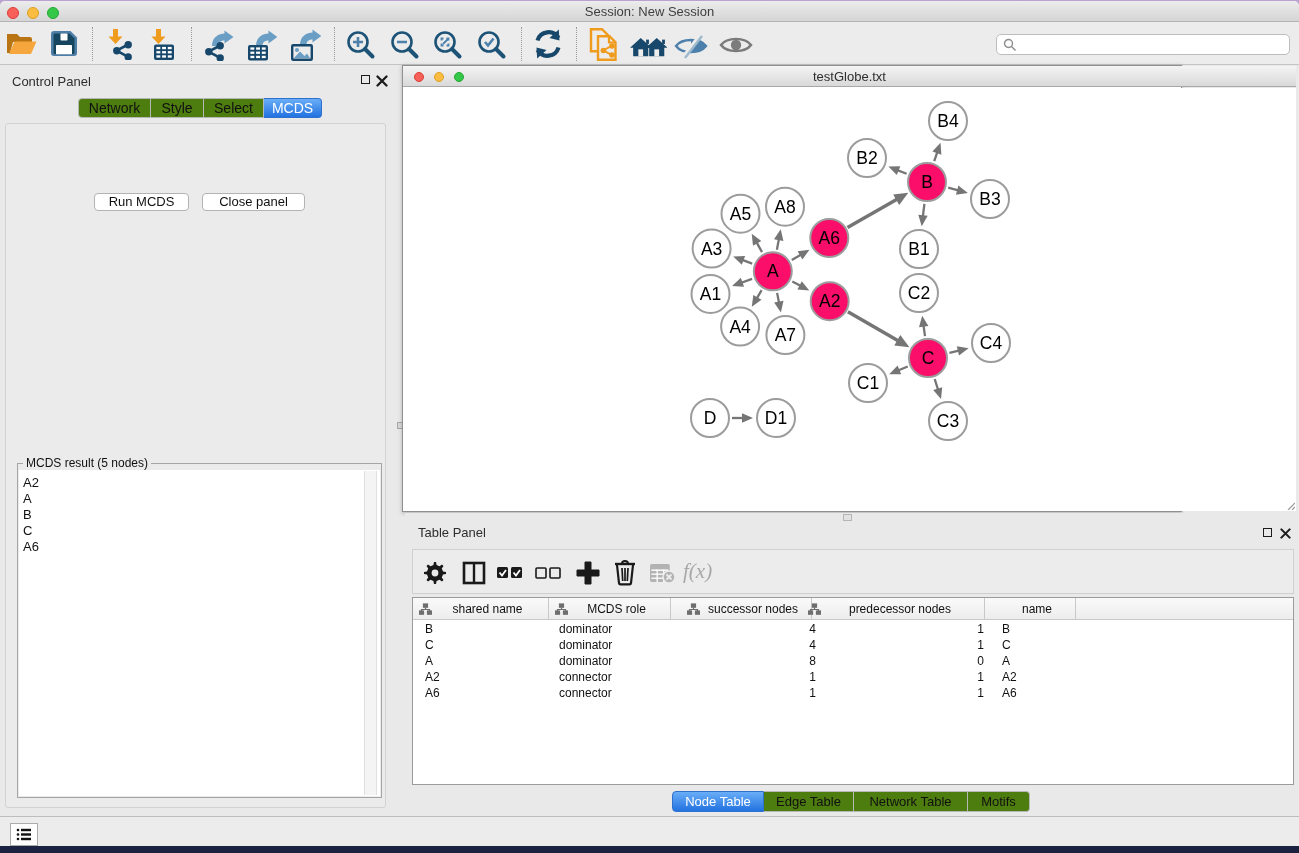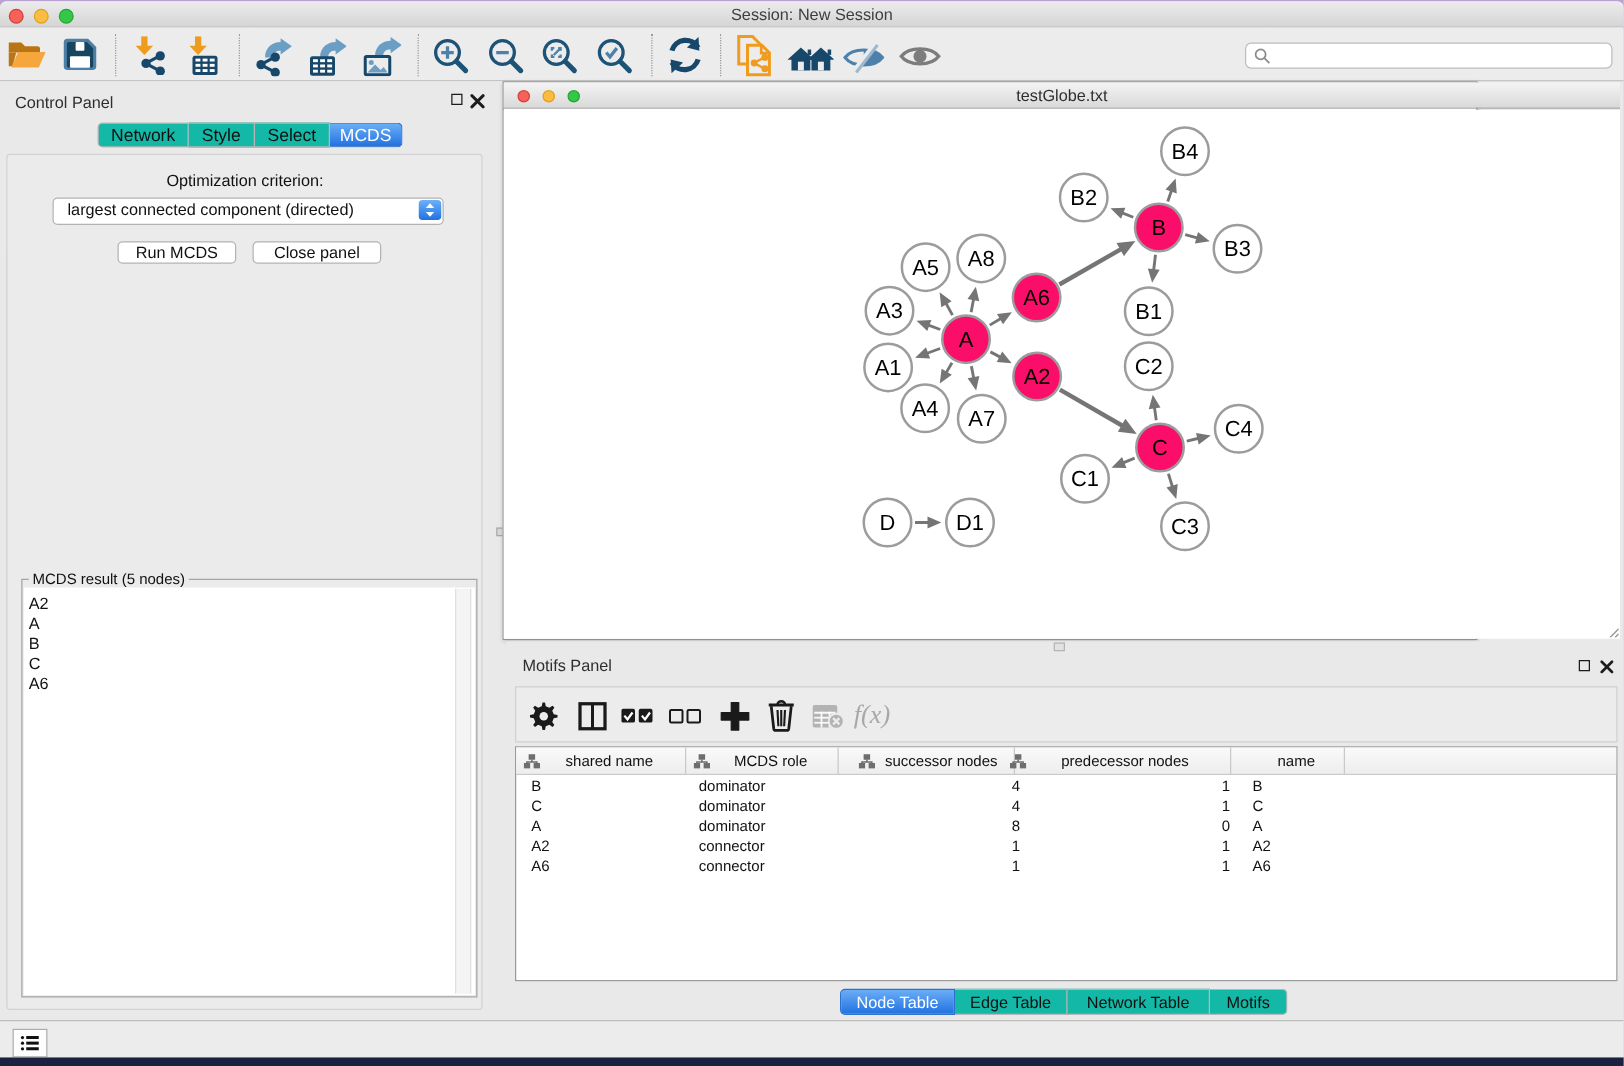--- a/index.html
+++ b/index.html
@@ -13,21 +13,21 @@
 .tl { position:absolute; border-radius:50%; }
 #toolbar { left:0; top:22px; width:1299px; height:41px; background:#ececec; }
 .tsep { position:absolute; top:4px; height:34px; width:0; border-left:1px dotted #9a9a9a; }
 #mainarea { left:0; top:63px; width:1299px; height:753px; background:#e9e9e9; border-top:1px solid #c4c4c4; }
 
 #cp { left:0; top:0; width:392px; height:753px; background:#e9e9e9; }
 #cp-title { left:12px; top:9px; font-size:13px; color:#2e2e2e; }
 .winbtn-sq { width:9px; height:9px; border:1.6px solid #1c1c1c; }
 #cp-body { left:5px; top:58px; width:381px; height:685px; background:#ebebeb; border:1px solid #d2d2d2; border-radius:3px; }
 .tabs { position:absolute; display:flex; font-size:14px; }
-.tab { border:1px solid #b7b7b7; border-left:none; background:#14b8a6; color:#111; text-align:center; line-height:18px; height:20px; }
+.tab { border:1px solid #b7b7b7; border-left:none; background:#4d7c0f; color:#111; text-align:center; line-height:18px; height:20px; }
 .tab.first { border-left:1px solid #b7b7b7; border-radius:4px 0 0 4px; }
 .tab.last { border-radius:0 4px 4px 0; }
 .tab.sel { background:linear-gradient(#6aaef8,#2272e0); border-color:#2e71cd; color:#fff; }
 #opt-label { left:0; top:72px; width:392px; text-align:center; font-size:13px; color:#111; }
 #opt-select { left:42px; top:93px; width:313px; height:22px; background:#fff; border:1px solid #b3b3b3; border-radius:4px; font-size:13px; color:#111; line-height:18px; padding-left:11px; }
 #opt-cap { right:1px; top:1px; width:18px; height:16px; border-radius:3px; background:linear-gradient(#6db1f9,#2171e2); }
 .btn { position:absolute; height:18px; background:#fff; border:1px solid #b3b3b3; border-radius:4px; font-size:13px; color:#111; text-align:center; line-height:16px; }
 #fieldset { left:17px; top:398px; width:365px; height:335px; border:1px solid #a5a5a5; }
 #fieldset-label { left:23px; top:391px; font-size:12px; color:#111; background:#ebebeb; padding:0 3px; }
 #mcds-list { left:19px; top:405px; width:361px; height:326px; background:#fff; font-size:13px; color:#111; }
@@ -225,27 +225,20 @@
       <svg class="abs" style="left:376px;top:10px" width="12" height="12" viewBox="0 0 12 12">
           <path d="M1.5 1.5 L10.5 10.5 M10.5 1.5 L1.5 10.5" stroke="#1c1c1c" stroke-width="2.3" stroke-linecap="round"></path>
         </svg>
       <div class="tabs" style="left:78px;top:33px;">
         <div class="tab first" style="width:73px;">Network</div>
         <div class="tab" style="width:53px;">Style</div>
         <div class="tab" style="width:60px;">Select</div>
         <div class="tab last sel" style="width:58px;">MCDS</div>
       </div>
       <div id="cp-body" class="abs"></div>
-      <div id="opt-label" class="abs">Optimization criterion:</div>
-      <div id="opt-select" class="abs">largest connected component (directed)
-        <div id="opt-cap" class="abs"><svg width="18" height="16" viewBox="0 0 18 16">
-              <path d="M9 2.6 L12.4 6.4 L5.6 6.4 Z" fill="#fff"></path>
-              <path d="M9 13.4 L12.4 9.6 L5.6 9.6 Z" fill="#fff"></path>
-            </svg></div>
-      </div>
       <div class="btn" style="left:94px;top:128px;width:95px;">Run MCDS</div>
       <div class="btn" style="left:202px;top:128px;width:103px;">Close panel</div>
       <div id="fieldset" class="abs"></div>
       <div id="fieldset-label" class="abs">MCDS result (5 nodes)</div>
       <div id="mcds-list" class="abs">
         <div class="it">A2</div>
           <div class="it">A</div>
           <div class="it">B</div>
           <div class="it">C</div>
           <div class="it">A6</div>
@@ -344,21 +337,21 @@
 <text x="545" y="339" font-size="17.5" font-family="Liberation Sans, sans-serif" fill="#000" text-anchor="middle">C3</text>
 <text x="307" y="336" font-size="17.5" font-family="Liberation Sans, sans-serif" fill="#000" text-anchor="middle">D</text>
 <text x="373" y="336" font-size="17.5" font-family="Liberation Sans, sans-serif" fill="#000" text-anchor="middle">D1</text>
 </svg>
         <svg class="abs" style="right:1px;bottom:1px" width="10" height="10" viewBox="0 0 10 10">
             <path d="M3 10 L10 3 M7 10 L10 7" stroke="#9a9a9a" stroke-width="1.2"></path>
           </svg>
       </div>
     </div>
     <div id="tablepanel" class="abs">
-      <div id="tp-title" class="abs">Motifs Panel</div>
+      <div id="tp-title" class="abs">Table Panel</div>
       <div class="abs winbtn-sq" style="left:858px;top:15px;"></div>
       <svg class="abs" style="left:875px;top:15px" width="11" height="11" viewBox="0 0 12 12">
           <path d="M1.5 1.5 L10.5 10.5 M10.5 1.5 L1.5 10.5" stroke="#1c1c1c" stroke-width="2.3" stroke-linecap="round"></path>
         </svg>
       <div id="tp-toolbar" class="abs">
         <svg class="abs" style="left:8px;top:9px" width="28" height="28" viewBox="0 0 28 28">
             <g fill="#1a1a1a">
               <path d="M13 3 L15 3 L15.6 6 L18.5 7.2 L21 5.5 L22.5 7 L20.8 9.5 L22 12.4 L25 13 L25 15 L22 15.6 L20.8 18.5 L22.5 21 L21 22.5 L18.5 20.8 L15.6 22 L15 25 L13 25 L12.4 22 L9.5 20.8 L7 22.5 L5.5 21 L7.2 18.5 L6 15.6 L3 15 L3 13 L6 12.4 L7.2 9.5 L5.5 7 L7 5.5 L9.5 7.2 L12.4 6 Z"></path>
               <circle cx="14" cy="14" r="3.4" fill="#ececec"></circle>
             </g>

